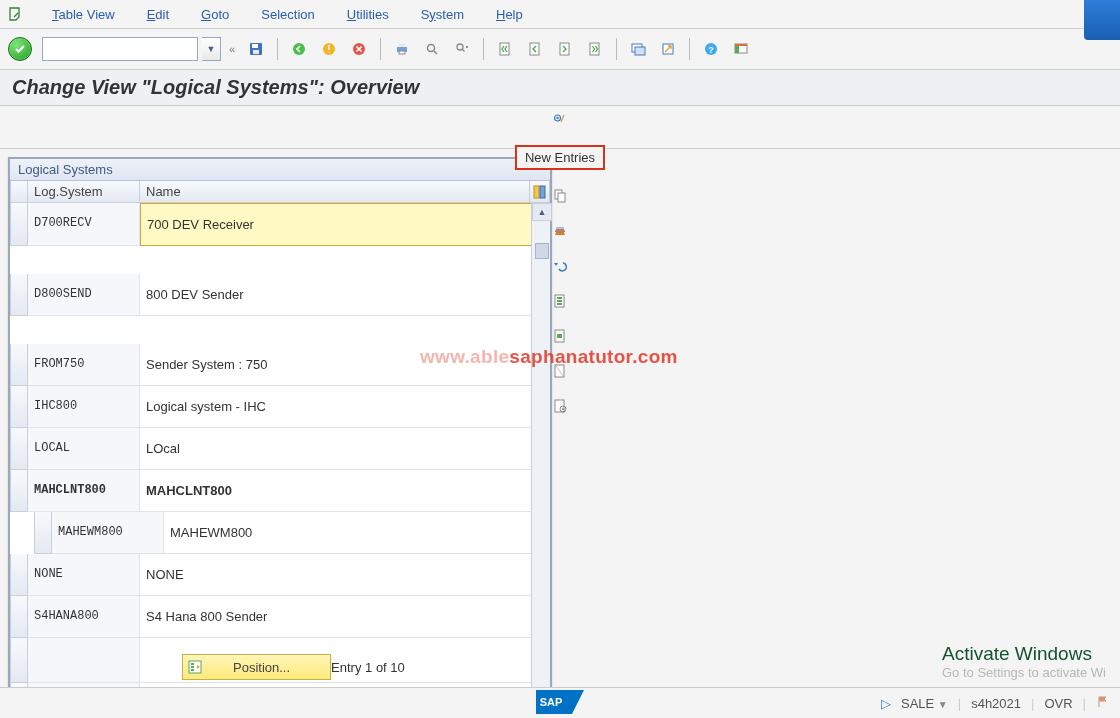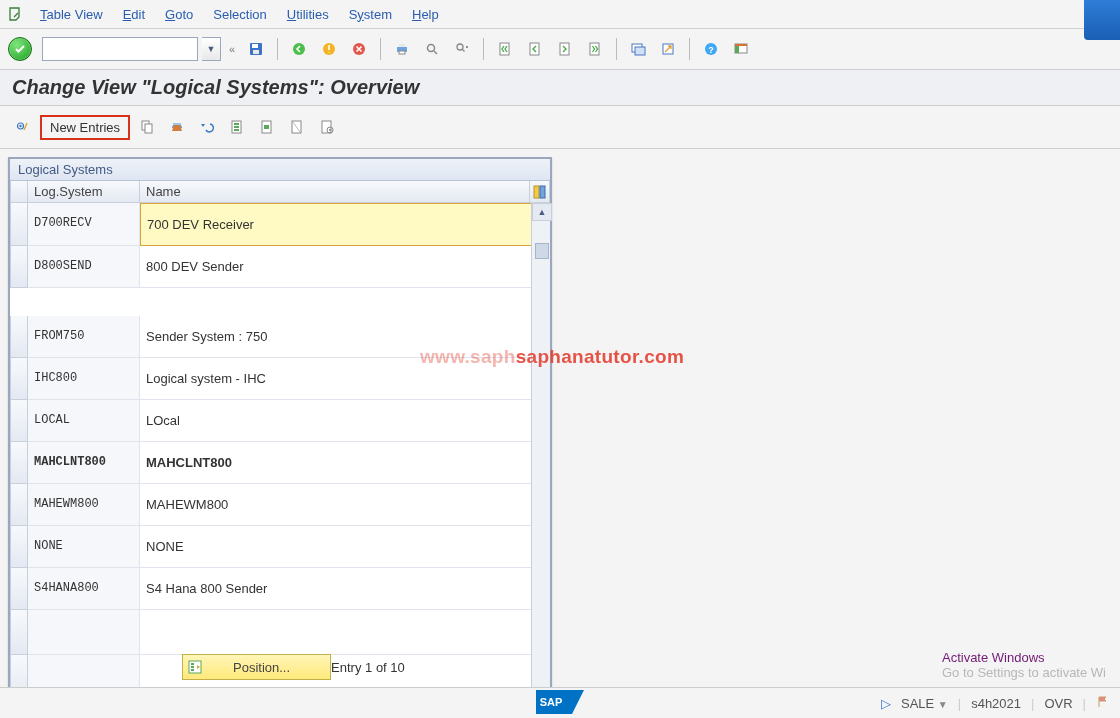--- a/index.html
+++ b/index.html
@@ -1,34 +1,34 @@
 <!DOCTYPE html>
 <html><head>
 <meta charset="utf-8">
 <style>
   html,body{margin:0;padding:0;font-family:Arial,Helvetica,sans-serif;font-size:13px;color:#333;background:#f2f2f2;overflow:hidden;}
   .app{position:relative;width:1120px;height:718px;background:#f4f4f4;}
   
-  .menubar{display:flex;align-items:center;height:28px;background:#f4f4f4;border-bottom:1px solid #d0d0d0;padding-left:8px;color:#2a5db0;}
+  .menubar{display:flex;align-items:center;height:28px;background:#f4f4f4;border-bottom:1px solid #d0d0d0;padding-left:8px;color:#2a5db0;gap:12px;}
   .menubar .menu-item{padding:0 10px;cursor:default;}
   .menubar .u{text-decoration:underline;}
   .menubar .menu-icon{width:16px;height:16px;margin-right:6px;}
   
   .stdtoolbar{display:flex;align-items:center;gap:4px;height:32px;padding:4px 8px;background:#f4f4f4;border-bottom:1px solid #ccc;}
   .ok-btn{width:22px;height:22px;border-radius:50%;background:radial-gradient(circle at 35% 30%,#7ee67e,#1a9c1a);border:1px solid #0d6e0d;box-shadow:inset 0 0 2px rgba(255,255,255,.7);display:flex;align-items:center;justify-content:center;}
   .cmdfield{margin-left:6px;width:150px;height:20px;border:1px solid #9aa7bd;background:#fff;font-size:12px;}
   .dropbtn{width:18px;height:22px;border:1px solid #9aa7bd;border-left:none;background:linear-gradient(#fff,#e8e8e8);display:flex;align-items:center;justify-content:center;}
   .sep{width:1px;height:22px;background:#bbb;margin:0 4px;}
   .tbtn{width:24px;height:22px;border:1px solid transparent;border-radius:3px;display:flex;align-items:center;justify-content:center;background:transparent;}
   .tbtn svg{width:16px;height:16px;}
   
   .title-area{padding:6px 12px;background:#eef0f3;border-bottom:1px solid #ccc;}
   .screen-title{font-size:20px;font-weight:bold;font-style:italic;color:#333;}
   
-  .apptoolbar{display:flex;align-items:center;gap:4px;height:34px;padding:4px 10px;background:#f4f4f4;border-bottom:1px solid #ccc;}
+  .apptoolbar{display:flex;align-items:center;gap:17px;height:34px;padding:4px 10px;background:#f4f4f4;border-bottom:1px solid #ccc;flex-direction:column;}
   .new-entries-btn{border:2px solid #d9321a;padding:3px 8px;font-size:13px;color:#333;background:#f4f4f4;}
   
   .table-panel{margin:8px;width:540px;border:2px solid #9aa7bd;background:#fff;box-shadow:0 1px 2px rgba(0,0,0,.15);}
   .panel-title{padding:3px 8px;background:linear-gradient(#eef2f8,#dfe6f2);color:#415a86;border-bottom:1px solid #b8c4d9;font-size:13px;}
   .grid{display:grid;grid-template-columns:18px 112px 1fr 20px;border-radius:10px;}
   .hdr{background:linear-gradient(#f7f9fc,#e4e9f2);border:1px solid #c7cfdd;border-left:none;border-top:none;padding:3px 6px;font-size:13px;color:#444;}
   .hdr.first{border-left:1px solid #c7cfdd;}
   .corner{background:linear-gradient(#f7f9fc,#e4e9f2);border:1px solid #c7cfdd;border-left:none;border-top:none;display:flex;align-items:center;justify-content:center;}
   .corner svg{width:14px;height:14px;}
   .row-sel{background:linear-gradient(#f7f9fc,#e4e9f2);border:1px solid #c7cfdd;border-top:none;}
@@ -43,21 +43,21 @@
   .hscroll{display:flex;align-items:center;justify-content:space-between;height:20px;background:#eef1f6;border-top:1px solid #c7cfdd;padding:0 2px;}
   .tri{font-size:9px;color:#4a5e82;}
   
   .posbar{position:absolute;left:0;right:0;bottom:36px;height:30px;display:flex;align-items:center;padding:0 12px;}
   .pos-btn{display:flex;align-items:center;border:1px solid #c2b04a;background:linear-gradient(#fff6b8,#ffe97a);padding:2px 40px 2px 4px;font-size:13px;color:#444;height:20px;}
   .pos-btn svg{width:16px;height:16px;margin-right:30px;}
   .entry-of{font-size:13px;color:#333;}
   .statusbar{position:absolute;left:0;right:0;bottom:0;height:30px;display:flex;align-items:center;justify-content:flex-end;gap:10px;padding:0 10px;background:#f4f4f4;border-top:1px solid #ccc;font-size:13px;color:#555;}
   .statusbar .sap-logo{position:absolute;left:50%;transform:translateX(-50%);}
   .act-win{position:absolute;right:14px;bottom:38px;color:#b7b7b7;font-size:13px;text-align:left;}
-  .act-win .big{font-size:13px;color:#701a75;}
+  .act-win .big{font-size:19px;color:#14532d;}
   .watermark{position:absolute;left:420px;top:346px;font-size:19px;font-weight:bold;color:rgba(228,60,45,.88);pointer-events:none;letter-spacing:.3px;}
   .watermark .pale{color:rgba(228,60,45,.38);}
   .partial-btn{position:absolute;top:0;right:0;width:36px;height:40px;background:linear-gradient(#2e7dd8,#1a5fb4);border-radius:0 0 0 4px;}
 </style>
 </head>
 <body>
 
 <div class="app">
   <div class="partial-btn"></div>
 
@@ -262,21 +262,21 @@
                 <rect x="7" y="1" width="5" height="12" fill="#6fa4e0" stroke="#3a6aa8"></rect>
               </svg>
             </div>
         </div>
         <div id="table-body" style="position:relative">
             <div class="grid" style="grid-template-columns: 18px 112px 1fr;">
               <div class="row-sel"></div>
               <div class="cell code">D700RECV</div>
               <div class="cell sel">700 DEV Receiver</div>
             </div>
-            <div class="grid" style="grid-template-columns: 18px 112px 1fr;">
+            <div class="grid" style="grid-template-columns: 18px 112px 1fr; margin-top: 28px;">
               <div class="row-sel"></div>
               <div class="cell code">D800SEND</div>
               <div class="cell">800 DEV Sender</div>
             </div>
             <div class="grid" style="grid-template-columns: 18px 112px 1fr; margin-top: 28px;">
               <div class="row-sel"></div>
               <div class="cell code">FROM750</div>
               <div class="cell">Sender System : 750</div>
             </div>
             <div class="grid" style="grid-template-columns: 18px 112px 1fr;">
@@ -287,21 +287,21 @@
             <div class="grid" style="grid-template-columns: 18px 112px 1fr;">
               <div class="row-sel"></div>
               <div class="cell code">LOCAL</div>
               <div class="cell">LOcal</div>
             </div>
             <div class="grid" style="grid-template-columns: 18px 112px 1fr; font-weight: bold;">
               <div class="row-sel"></div>
               <div class="cell code">MAHCLNT800</div>
               <div class="cell">MAHCLNT800</div>
             </div>
-            <div class="grid" style="grid-template-columns: 18px 112px 1fr;">
+            <div class="grid" style="grid-template-columns: 18px 112px 1fr; margin-left: 24px;">
               <div class="row-sel"></div>
               <div class="cell code">MAHEWM800</div>
               <div class="cell">MAHEWM800</div>
             </div>
             <div class="grid" style="grid-template-columns: 18px 112px 1fr;">
               <div class="row-sel"></div>
               <div class="cell code">NONE</div>
               <div class="cell">NONE</div>
             </div>
             <div class="grid" style="grid-template-columns: 18px 112px 1fr;">
@@ -352,21 +352,21 @@
           <span style="display:flex;gap:2px">
               <span class="tri">◀</span>
               <span class="tri">▶</span>
             </span>
         </div>
       </div>
     </div>
   </div>
 
   <div class="watermark">
-    <span class="pale">www.saph</span><span>saphanatutor.com</span>
+    <span class="pale">www.able</span><span>saphanatutor.com</span>
   </div>
 
   <div class="posbar">
     <div style="width:170px"></div>
     <div class="pos-btn">
       <svg viewBox="0 0 16 16">
           <rect x="2" y="2" width="12" height="12" fill="#fff" stroke="#5aa85a"></rect>
           <rect x="4" y="4" width="3" height="2" fill="#5aa85a"></rect>
           <rect x="4" y="7" width="3" height="2" fill="#5aa85a"></rect>
           <rect x="4" y="10" width="3" height="2" fill="#5aa85a"></rect>

